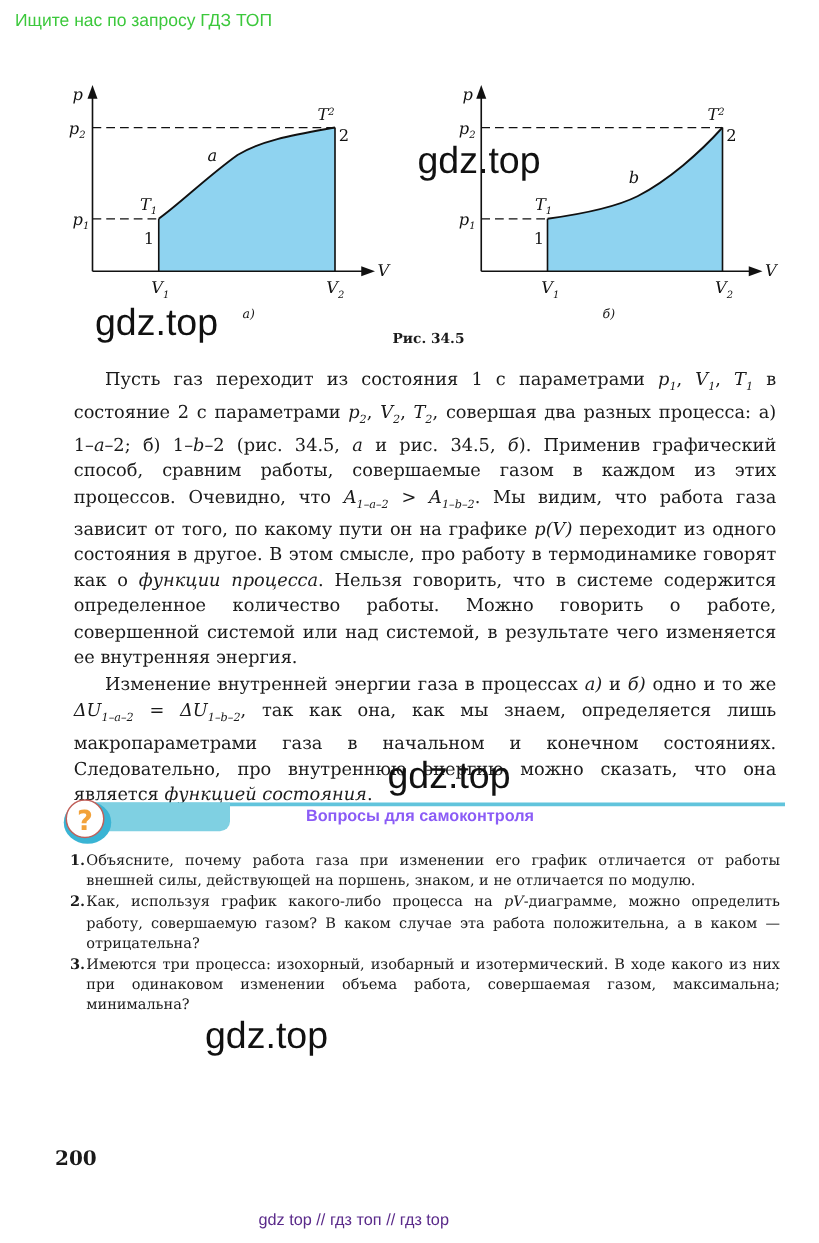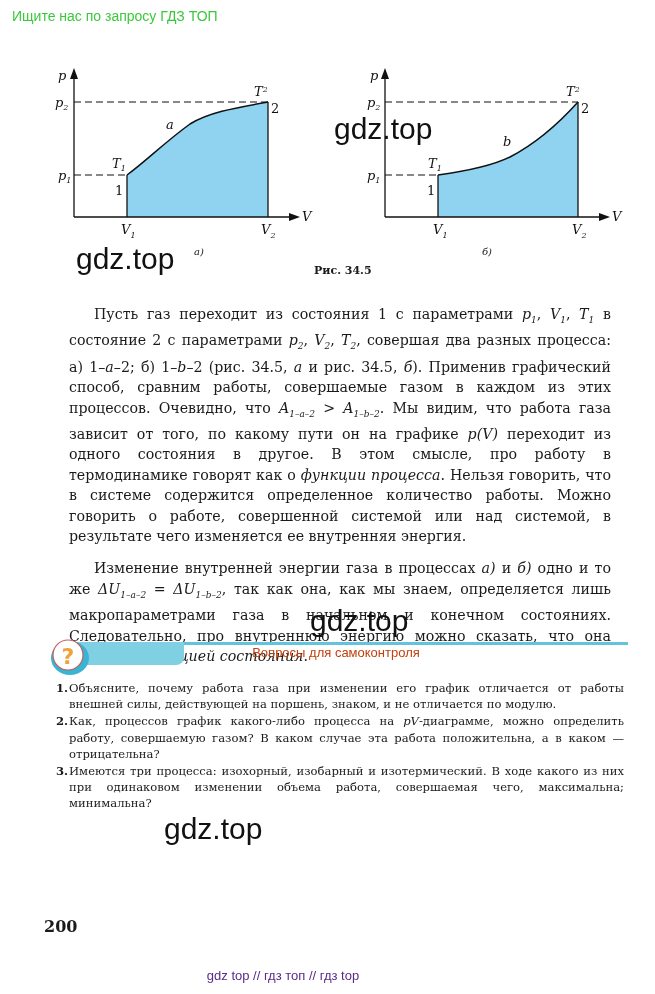--- a/index.html
+++ b/index.html
@@ -7,27 +7,27 @@
   .abs { position:absolute; }
   .top-banner { left:12px; width:655px; top:8px; text-align:left; font-family:"Liberation Sans", sans-serif; font-size:14px; color:#3cc83c; }
   .fig { position:absolute; top:62px; }
   .fig svg { overflow:visible; }
   .ax { font-family:"DejaVu Serif", serif; font-style:italic; font-size:13px; fill:#111; }
   .ax-up { font-family:"DejaVu Serif", serif; font-size:13px; fill:#111; }
   .wm { font-family:"Liberation Sans", sans-serif; font-size:30px; color:#111; }
   .caption { font-family:"DejaVu Serif", serif; font-weight:bold; font-size:11px;text-align:right; }
   .sub { font-family:"DejaVu Serif", serif; font-style:italic; font-size:10px; }
   .body-text { left:57px; width:566px; font-size:14.2px; line-height:20.4px; text-align:justify; }
-  .body-text p { margin:12px; text-indent:25px; }
+  .body-text p { margin:2px; text-indent:25px; }
   .body-text .sub-i { font-size:9px; vertical-align:-4px; font-style:italic; }
   .body-text .i { font-style:italic; }
   .qhdr { left:44px; top:636px; width:584px; height:40px; }
   .qbar-top { position:absolute; left:30px; top:6px; width:554px; height:3px; background:#61c4dc; }
   .qbar-tab { position:absolute; left:30px; top:6px; width:110px; height:23px; background:#7fd0e2; border-bottom-right-radius:8px; }
-  .q-title { position:absolute; left:0; width:584px; top:9px; text-align:center; font-family:"Liberation Sans", sans-serif; font-weight:normal; font-size:13px; color:#c2410c; }
+  .q-title { position:absolute; left:0; width:584px; top:9px; text-align:center; font-family:"Liberation Sans", sans-serif; font-weight:bold; font-size:13px; color:#8b5cf6; }
   .q-icon { position:absolute; left:4px; top:0; width:44px; height:40px; }
   .qlist { left:56px; width:568px; top:680px; font-size:11.6px; line-height:16.2px; margin:0; padding:0; list-style:none; }
   .qlist li { position:relative; padding-left:13px; text-align:justify; margin-bottom:1px; }
   .qlist .num { position:absolute; left:0; font-weight:bold; }
   .pagenum { left:44px; top:917px; font-weight:bold; font-size:16px; }
   .footer { left:0; width:566px; top:968px; text-align:center; font-family:"Liberation Sans", sans-serif; font-size:13px; color:#5a2a8a; }
 </style>
 </head>
 <body>
 
@@ -102,19 +102,19 @@
   <svg class="q-icon" viewBox="0 0 44 40">
     <ellipse cx="22" cy="22" rx="19" ry="17" fill="#3ab4d4"></ellipse>
     <circle cx="20" cy="19" r="15" fill="#ffffff" stroke="#c0605a" stroke-width="1.2"></circle>
     <text x="20" y="28" text-anchor="middle" font-family="DejaVu Sans, sans-serif" font-weight="bold" font-size="22" fill="#f2a23a">?</text>
   </svg>
   <div class="q-title">Вопросы для самоконтроля</div>
 </div>
 
 <ul class="abs qlist">
   <li><span class="num">1.</span><span>Объясните, почему работа газа при изменении его график отличается от работы внешней силы, действующей на поршень, знаком, и не отличается по модулю.</span></li>
-  <li><span class="num">2.</span><span>Как, процессов график какого-либо процесса на </span><i>pV</i><span>-диаграмме, можно определить работу, совершаемую газом? В каком случае эта работа положительна, а в каком — отрицательна?</span></li>
-  <li><span class="num">3.</span><span>Имеются три процесса: изохорный, изобарный и изотермический. В ходе какого из них при одинаковом изменении объема работа, совершаемая чего, максимальна; минимальна?</span></li>
+  <li><span class="num">2.</span><span>Как, используя график какого-либо процесса на </span><i>pV</i><span>-диаграмме, можно определить работу, совершаемую газом? В каком случае эта работа положительна, а в каком — отрицательна?</span></li>
+  <li><span class="num">3.</span><span>Имеются три процесса: изохорный, изобарный и изотермический. В ходе какого из них при одинаковом изменении объема работа, совершаемая газом, максимальна; минимальна?</span></li>
 </ul>
 <div class="abs wm" style="left:164px; top:812px;">gdz.top</div>
 
 <div class="abs pagenum">200</div>
 <div class="abs footer">gdz top  //  гдз топ  //  гдз top</div>
 
 </body></html>

